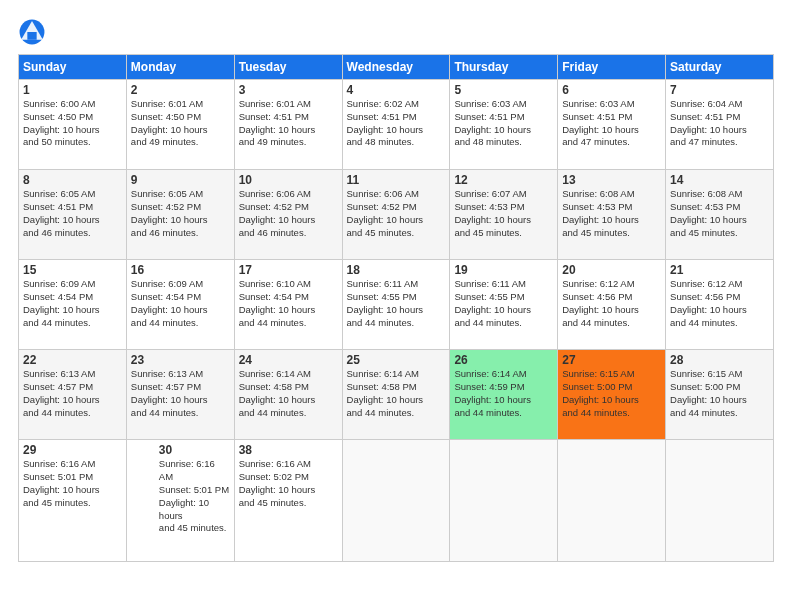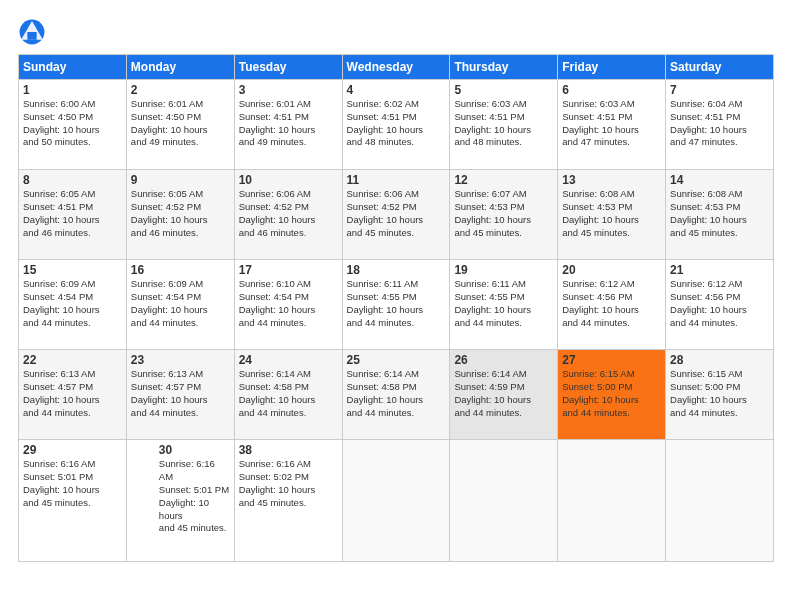--- a/index.html
+++ b/index.html
@@ -234,21 +234,21 @@
             <div class="day-info">Sunrise: 6:13 AM<br>Sunset: 4:57 PM<br>Daylight: 10 hours<br>and 44 minutes.</div>
           </td>
           <td style="background: rgb(245, 245, 245);">
             <span class="day-num">24</span>
             <div class="day-info">Sunrise: 6:14 AM<br>Sunset: 4:58 PM<br>Daylight: 10 hours<br>and 44 minutes.</div>
           </td>
           <td style="background: rgb(245, 245, 245);">
             <span class="day-num">25</span>
             <div class="day-info">Sunrise: 6:14 AM<br>Sunset: 4:58 PM<br>Daylight: 10 hours<br>and 44 minutes.</div>
           </td>
-          <td style="background: #e5e5e5;">
+          <td style="background: #86efac;">
             <span class="day-num">26</span>
             <div class="day-info">Sunrise: 6:14 AM<br>Sunset: 4:59 PM<br>Daylight: 10 hours<br>and 44 minutes.</div>
           </td>
           <td style="background: #f97316;">
             <span class="day-num">27</span>
             <div class="day-info">Sunrise: 6:15 AM<br>Sunset: 5:00 PM<br>Daylight: 10 hours<br>and 44 minutes.</div>
           </td>
           <td style="background: rgb(245, 245, 245);">
             <span class="day-num">28</span>
             <div class="day-info">Sunrise: 6:15 AM<br>Sunset: 5:00 PM<br>Daylight: 10 hours<br>and 44 minutes.</div>

